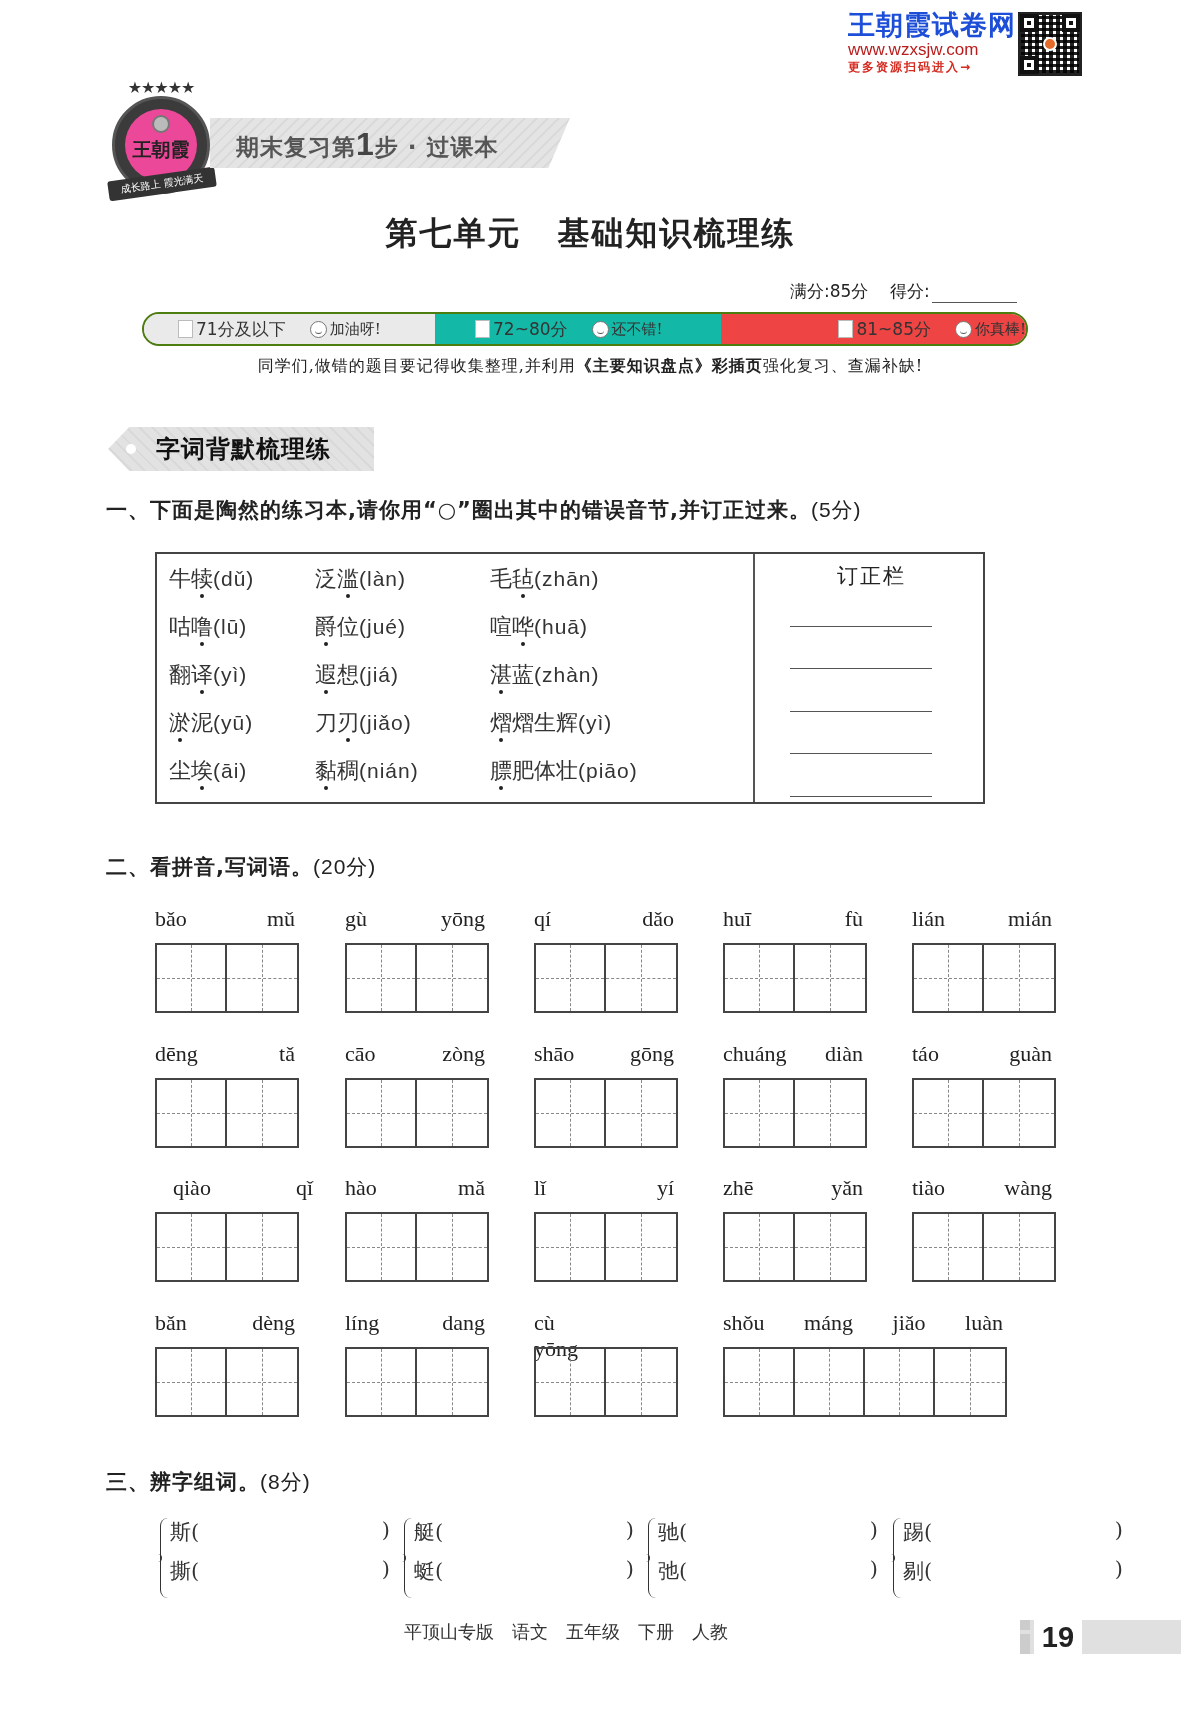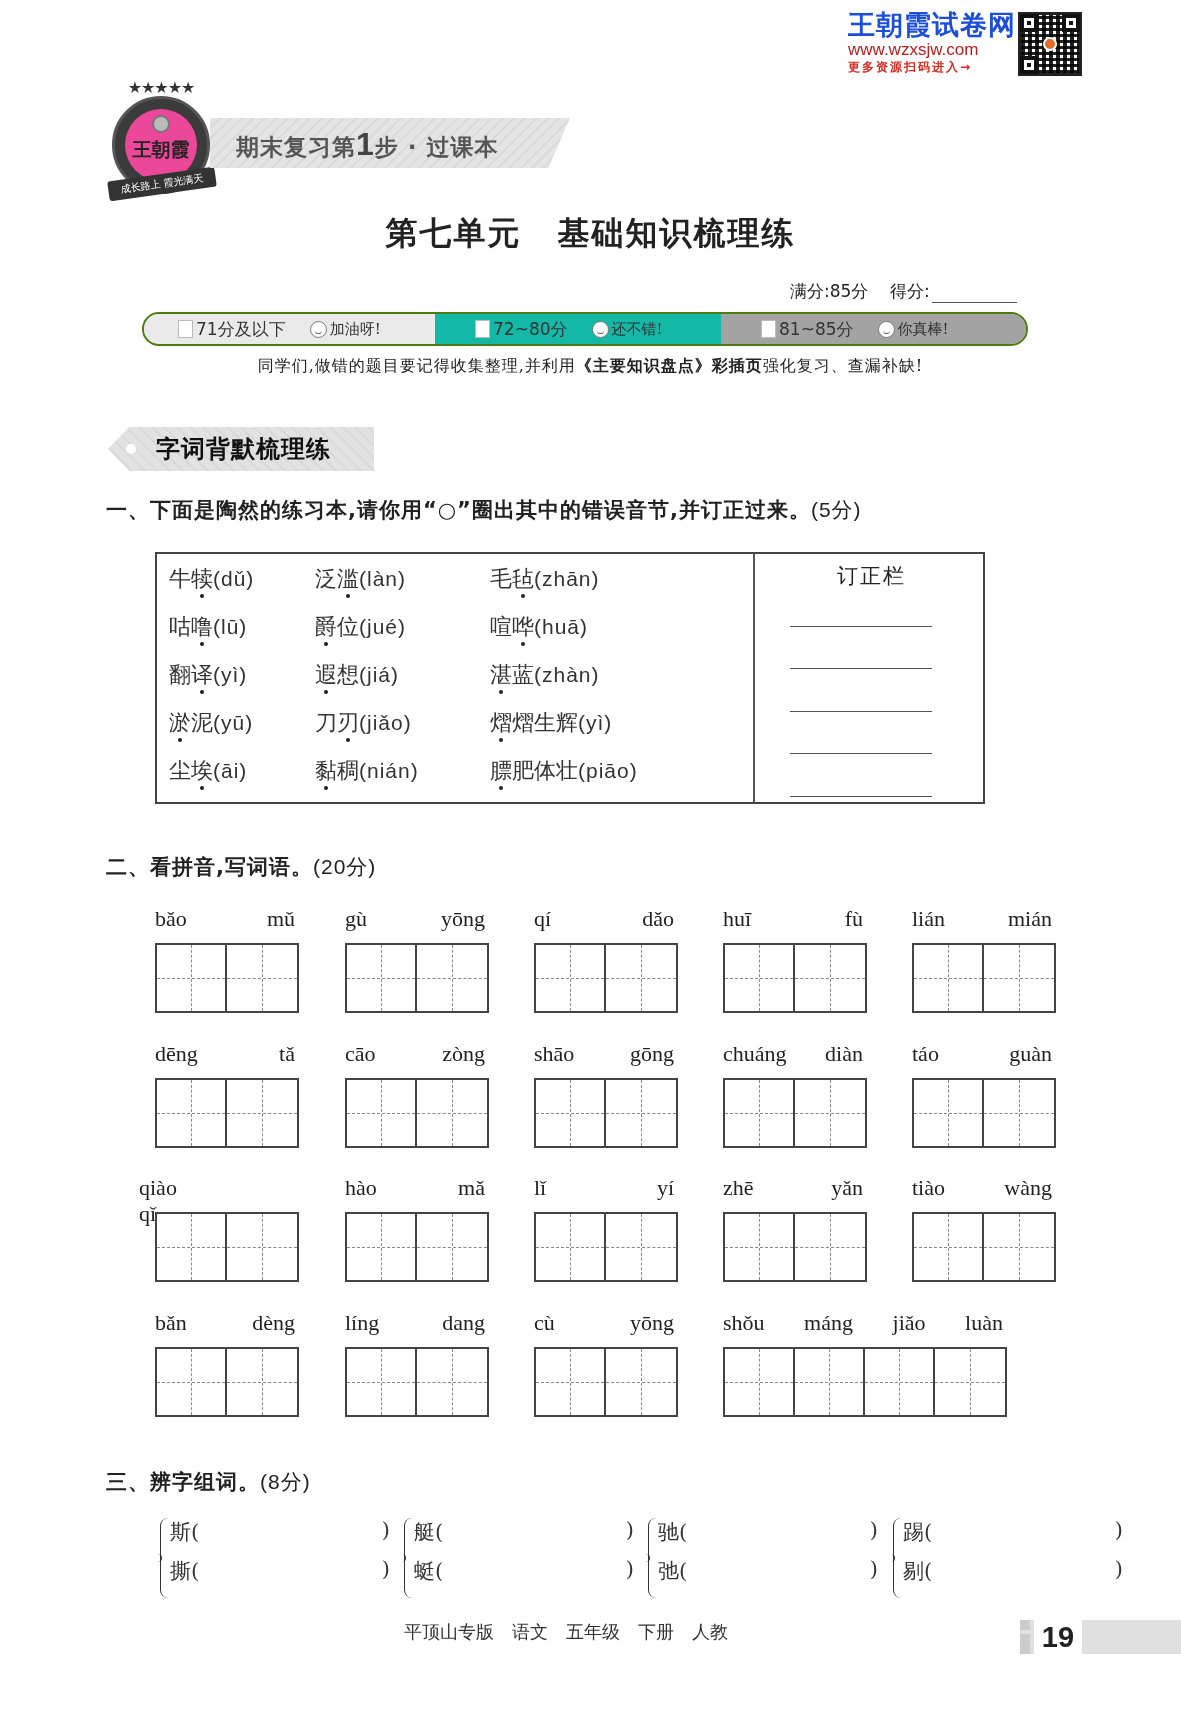--- a/index.html
+++ b/index.html
@@ -39,21 +39,21 @@
   .page-title { left: 0; width: 1181px; top: 212px; text-align: center; font-size: 32px; font-weight: bold; color: #222; letter-spacing: 2px; }
   .page-title span { margin: 0 18px; }
 
   .score-line { left: 790px; top: 280px; font-size: 17px; color: #222; }
   .score-line .blank { display: inline-block; width: 85px; border-bottom: 1px solid #555; height: 18px; vertical-align: bottom; margin-left: 2px; }
 
   .rating-bar { left: 142px; top: 312px; width: 886px; height: 34px; border-radius: 17px; border: 2px solid #4d7c0f; background: #dcdcdc; overflow: hidden; display: flex; }
   .rating-seg { height: 100%; display: flex; align-items: center; font-size: 17px; color: #333; padding-left: 34px; }
   .rating-seg:nth-child(1) { width: 305px; background: #eaeaea; border-radius: 0 17px 17px 0; }
   .rating-seg:nth-child(2) { width: 300px; background: #14b8a6; border-radius: 0 17px 17px 0; margin-left: -14px; padding-left: 40px; }
-  .rating-seg:nth-child(3) { flex: 1; background: #a3a3a3; margin-left: -14px; padding-left: 40px; }
+  .rating-seg:nth-child(3) { flex: 1; background: #ef4444; margin-left: -14px; padding-left: 40px; justify-content: flex-end; }
   .rating-box { display: inline-block; width: 15px; height: 18px; background: #fff; border: 1px solid #bbb; margin-right: 3px; }
   .rating-face { display: inline-block; width: 17px; height: 17px; border-radius: 50%; border: 1px solid #777; background: #fff; margin-left: 24px; margin-right: 3px; position: relative; }
   .rating-face::after { content: ""; position: absolute; left: 4px; top: 8px; width: 7px; height: 3px; border-bottom: 1px solid #555; border-radius: 0 0 4px 4px; }
   .rating-msg { font-family: "DejaVu Serif", serif; font-size: 15px; }
 
   .note { left: 0; width: 1181px; top: 356px; text-align: center; font-size: 16px; color: #222; font-family: "DejaVu Serif", serif; letter-spacing: 1px; }
   .note b { font-family: "DejaVu Sans", sans-serif; }
 
   .section-tag { left: 108px; top: 427px; width: 266px; height: 44px;
       background: repeating-linear-gradient(45deg, #e2e2e2 0 7px, #d9d9d9 7px 9px);
@@ -276,21 +276,21 @@
       <div class="cell"></div>
     </div>
     <div class="py-word" style="left: 912px; top: 1041px;">
       <span>táo</span>
       <span>guàn</span>
     </div>
     <div class="grid" style="left: 912px; top: 1078px;">
       <div class="cell"></div>
       <div class="cell"></div>
     </div>
-    <div class="py-word" style="left: 139px; top: 1175px; flex-direction: column;">
+    <div class="py-word" style="left: 173px; top: 1175px;">
       <span>qiào</span>
       <span>qǐ</span>
     </div>
     <div class="grid" style="left: 155px; top: 1212px;">
       <div class="cell"></div>
       <div class="cell"></div>
     </div>
     <div class="py-word" style="left: 345px; top: 1175px;">
       <span>hào</span>
       <span>mǎ</span>
@@ -332,21 +332,21 @@
       <div class="cell"></div>
     </div>
     <div class="py-word" style="left: 345px; top: 1310px;">
       <span>líng</span>
       <span>dang</span>
     </div>
     <div class="grid" style="left: 345px; top: 1347px;">
       <div class="cell"></div>
       <div class="cell"></div>
     </div>
-    <div class="py-word" style="left: 534px; top: 1310px;">
+    <div class="py-word" style="left: 534px; top: 1310px; flex-direction: column;">
       <span>cù</span>
       <span>yōng</span>
     </div>
     <div class="grid" style="left: 534px; top: 1347px;">
       <div class="cell"></div>
       <div class="cell"></div>
     </div>
     <div class="py-word wide" style="left: 723px; top: 1310px;">
       <span>shǒu</span>
       <span>máng</span>

